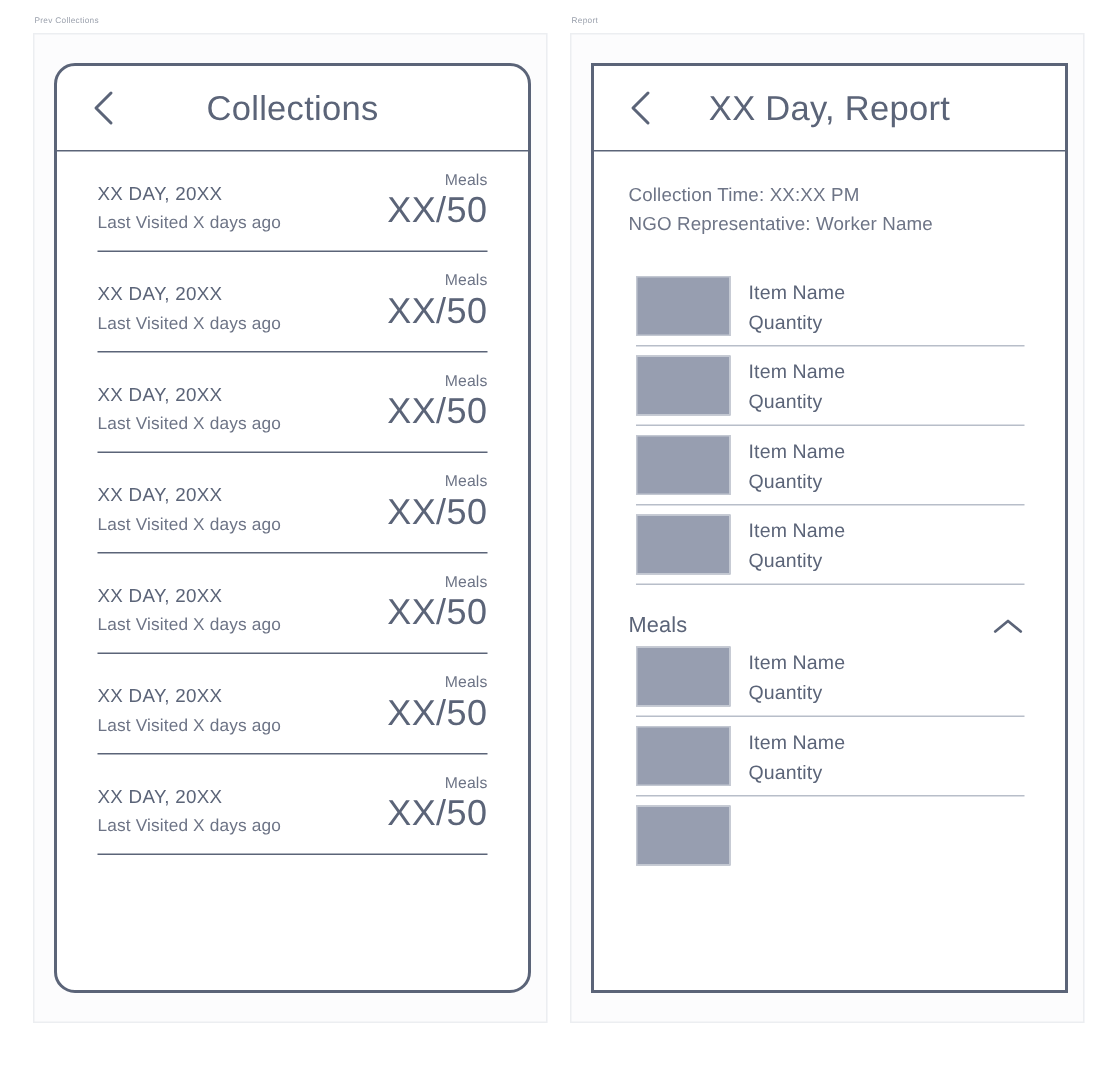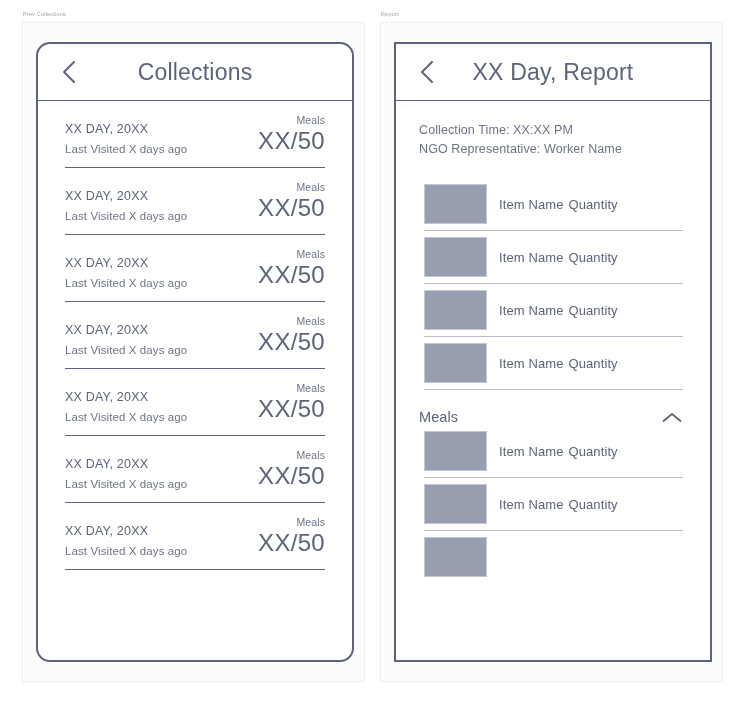--- a/index.html
+++ b/index.html
@@ -158,21 +158,21 @@
   }
   .item-row.last-clipped { border-bottom: none; }
 
   .item-thumb {
     width: 63px;
     height: 40px;
     background: #979eb0;
     border: 1px solid #c3c8d2;
     flex: 0 0 auto;
   }
-  .item-text { display: flex; flex-direction: row; gap: 5px; }
+  .item-text { display: flex; flex-direction: column; gap: 5px; }
   .item-name {
     font-size: 13px;
     color: #5b6478;
     letter-spacing: 0.1px;
   }
   .item-qty {
     font-size: 13px;
     color: #5b6478;
     letter-spacing: 0.1px;
   }

